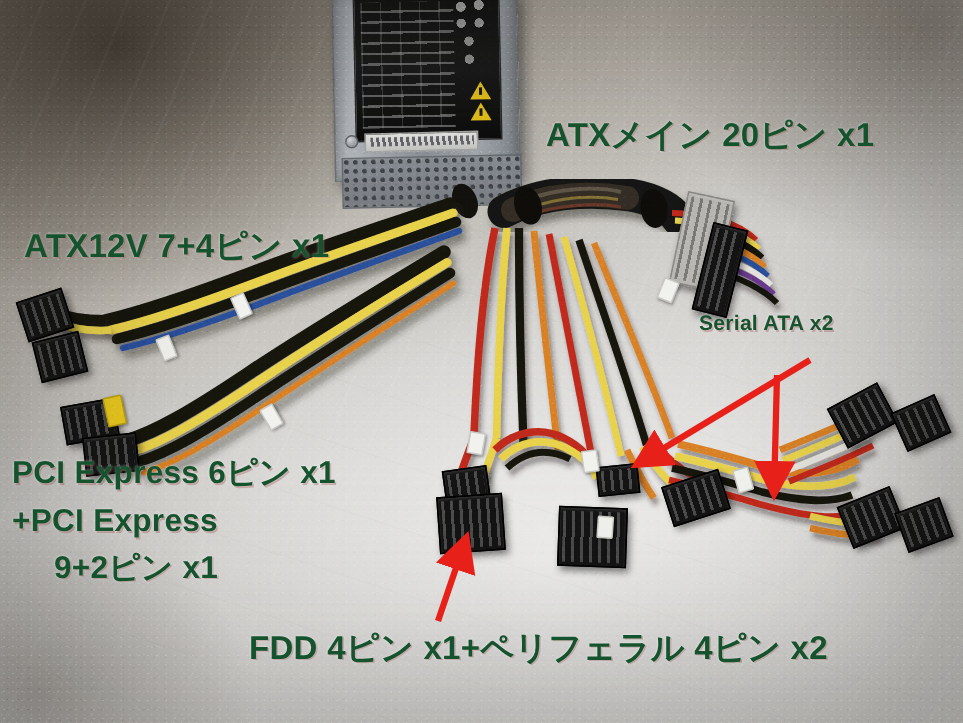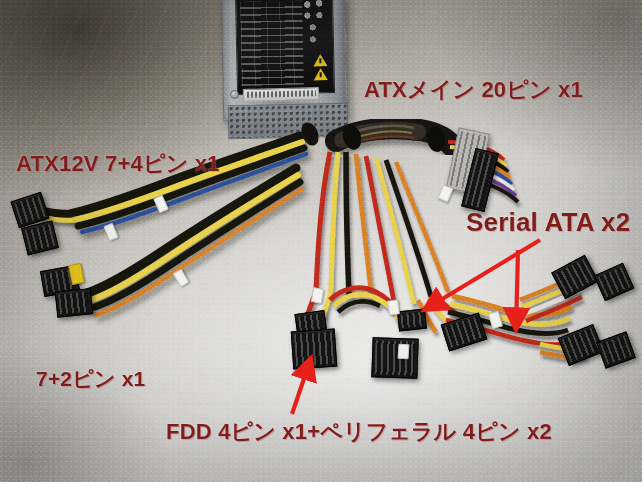--- a/index.html
+++ b/index.html
@@ -95,26 +95,26 @@
         box-shadow:2px 3px 5px rgba(0,0,0,.45), inset 0 1px 2px rgba(255,255,255,.14);}
   .conn.pins:after{content:"";position:absolute;inset:2px;
         background:repeating-linear-gradient(90deg, rgba(120,120,120,.55) 0 2px, rgba(0,0,0,0) 2px 6px);}
   .conn.grey{background:#b9b7b2;border-color:#8a8884;}
   .conn.grey.pins:after{background:repeating-linear-gradient(90deg, rgba(60,60,60,.5) 0 2px, rgba(0,0,0,0) 2px 6px);}
   .tie{position:absolute;background:#f1f1ee;border:1px solid #c8c8c4;border-radius:1px;
        box-shadow:1px 1px 2px rgba(0,0,0,.35);}
   .tie.yellow{background:#e8c81e;border-color:#b99f12;}
 
   
-  .ann{position:absolute;color:#7f1d1d;font-weight:bold;white-space:nowrap;
+  .ann{position:absolute;color:#14532d;font-weight:bold;white-space:nowrap;
        text-shadow:0 0 2px rgba(255,255,255,.55), 1px 1px 0 rgba(120,0,0,.25);
        letter-spacing:.2px;line-height:1.08;}
   .ann.a-atxmain{left:364px;top:78px;font-size:22px;}
   .ann.a-atx12v{left:16px;top:152px;font-size:22px;}
-  .ann.a-sata{left:466px;top:208px;font-size:26px;}
+  .ann.a-sata{left:466px;top:208px;font-size:14px;}
   .ann.a-pcie{left:8px;top:305px;font-size:21px;}
   .ann.a-pcie2{left:8px;top:337px;font-size:21px;}
   .ann.a-pcie3{left:36px;top:368px;font-size:21px;}
   .ann.a-fdd{left:166px;top:420px;font-size:22px;}
   svg.arrows{position:absolute;left:0;top:0;width:642px;height:482px;}
 </style>
 </head>
 <body>
 
 <div id="stage">
@@ -269,16 +269,18 @@
       </marker>
     </defs>
     <line x1="540" y1="240" x2="424" y2="310" stroke="#e8201a" stroke-width="4.2" marker-end="url(#ah)"></line>
     <line x1="518" y1="250" x2="516" y2="330" stroke="#e8201a" stroke-width="4.2" marker-end="url(#ah)"></line>
     <line x1="292" y1="414" x2="311" y2="358" stroke="#e8201a" stroke-width="4.2" marker-end="url(#ah)"></line>
   </svg>
 
   <div class="ann a-atxmain">ATXメイン 20ピン x1</div>
   <div class="ann a-atx12v">ATX12V 7+4ピン x1</div>
   <div class="ann a-sata">Serial ATA x2</div>
-  <div class="ann a-pcie3">7+2ピン x1</div>
+  <div class="ann a-pcie">PCI Express 6ピン x1</div>
+  <div class="ann a-pcie2">+PCI Express</div>
+  <div class="ann a-pcie3">9+2ピン x1</div>
   <div class="ann a-fdd">FDD 4ピン x1+ペリフェラル 4ピン x2</div>
 
 </div>
 
 </body></html>

